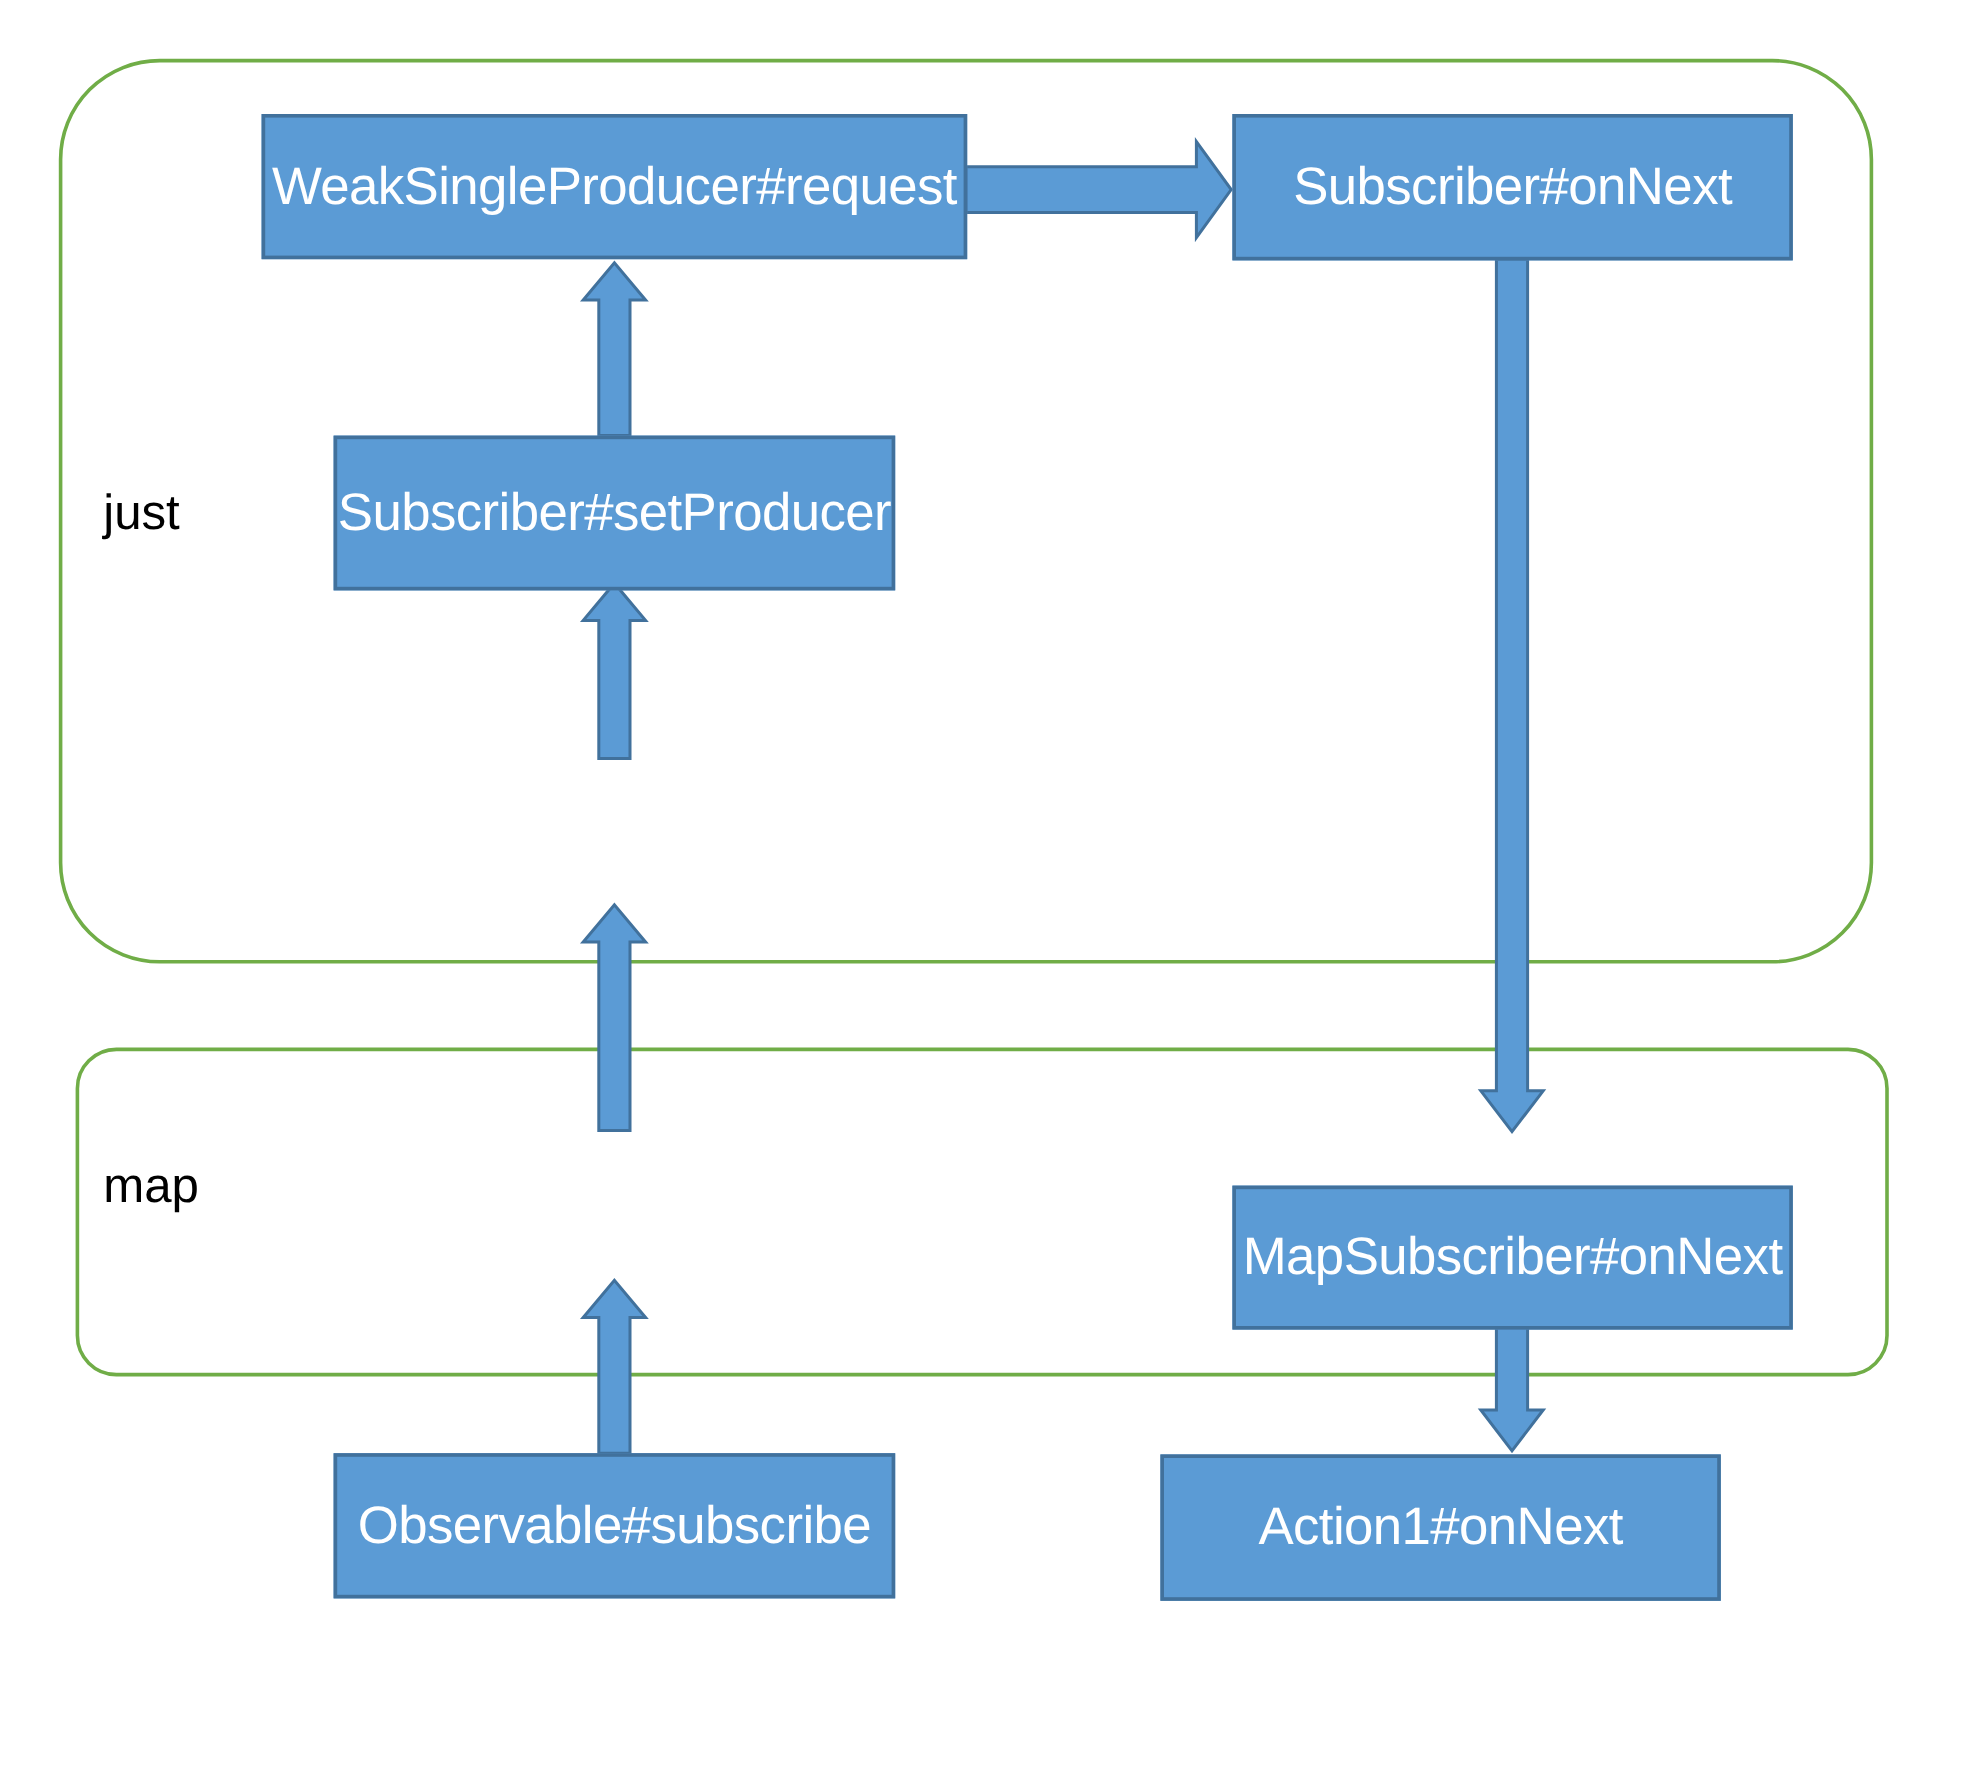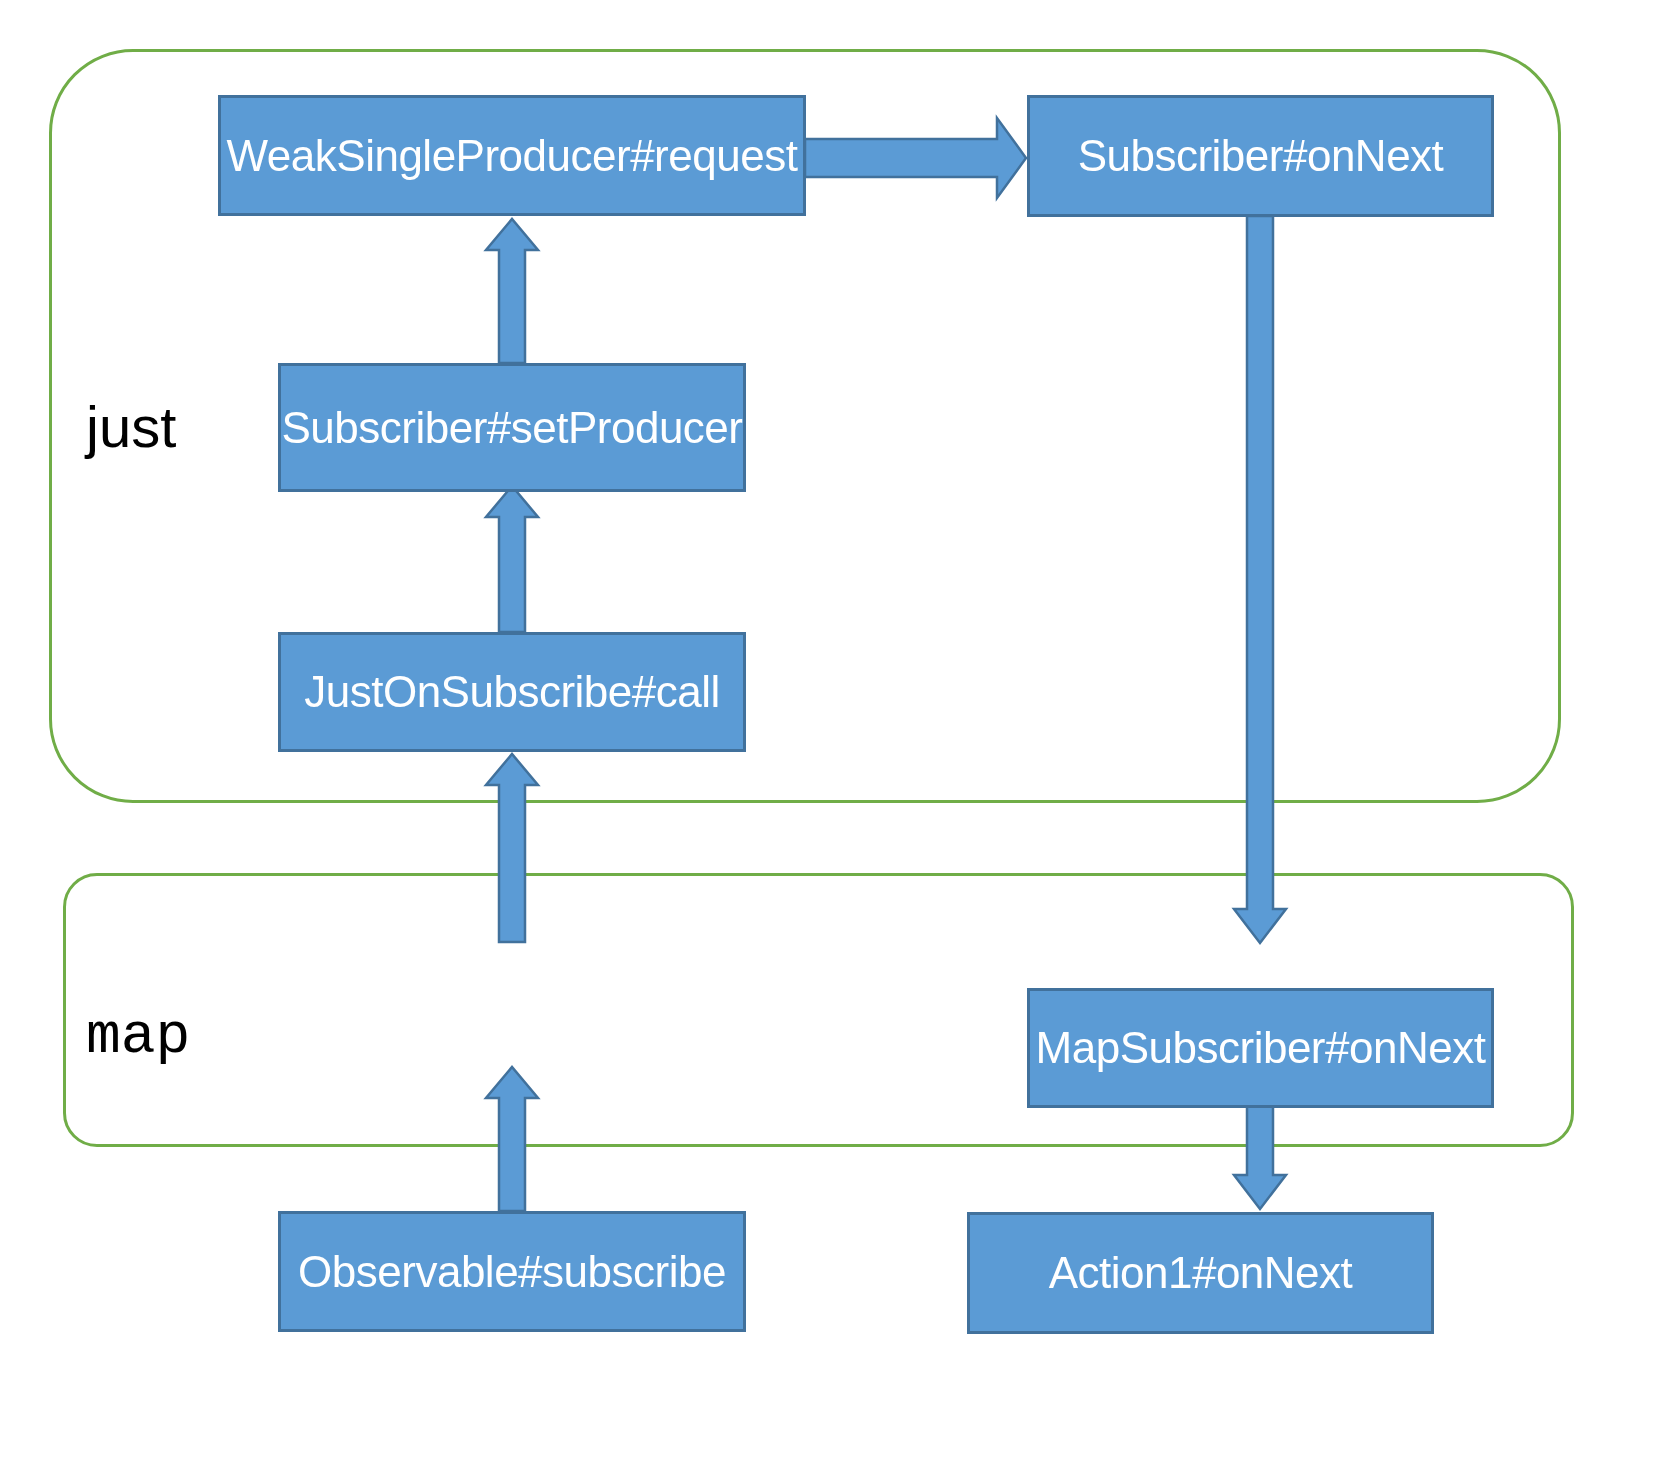--- a/index.html
+++ b/index.html
@@ -31,32 +31,31 @@
   .group-map {
     left: 63px;
     top: 873px;
     width: 1511px;
     height: 274px;
     border-radius: 34px;
   }
   .group-label {
     position: absolute;
     color: #000000;
-    font-size: 58px;
+    font-size: 41px;
     line-height: 56px;
     white-space: nowrap;
   }
   .label-just {
     left: 86px;
     top: 399px;
   }
   .label-map {
     left: 86px;
-    top: 1009px;
-    font-family: Liberation Mono, monospace;
+    top: 960px;
   }
   .arrows {
     position: absolute;
     left: 0;
     top: 0;
   }
   .arrow {
     fill: #5b9bd5;
     stroke: #41719c;
     stroke-width: 2.5;
@@ -109,18 +108,17 @@
     <polygon class="arrow" points="499,1211 499,1098 486,1098 512,1067 538,1098 525,1098 525,1211"></polygon>
 
     <polygon class="arrow" points="1247,216 1247,909 1234,909 1260,943 1286,909 1273,909 1273,216"></polygon>
 
     <polygon class="arrow" points="1247,1064 1247,1175 1234,1175 1260,1209 1286,1175 1273,1175 1273,1064"></polygon>
   </svg>
 
   <div class="node n1">WeakSingleProducer#request</div>
   <div class="node n2">Subscriber#onNext</div>
   <div class="node n3">Subscriber#setProducer</div>
-  <div class="node n4">JustOnSubscribe#call</div>
   <div class="node n6">MapSubscriber#onNext</div>
   <div class="node n7">Observable#subscribe</div>
   <div class="node n8">Action1#onNext</div>
 
 </div>
 
 </body></html>

